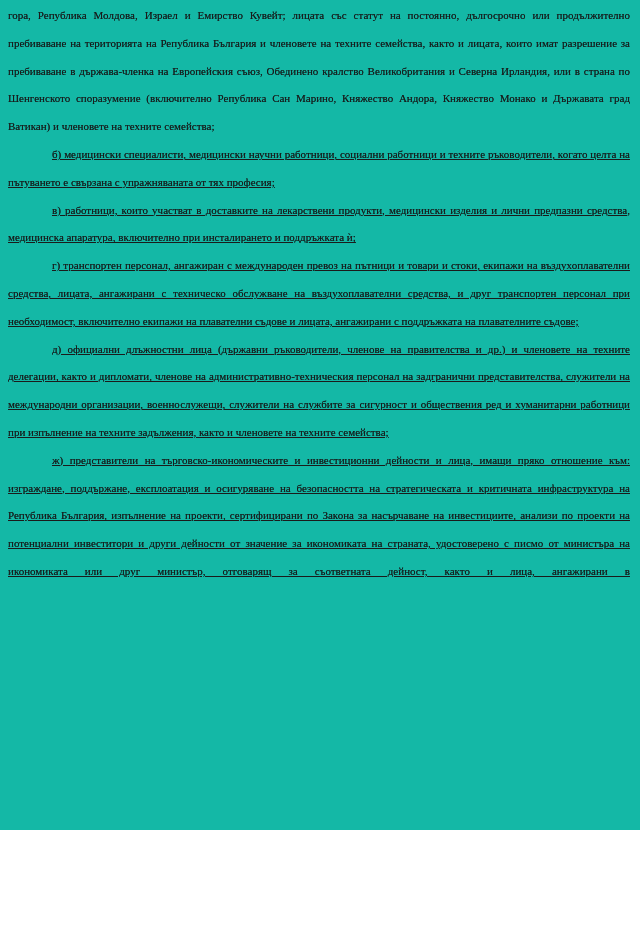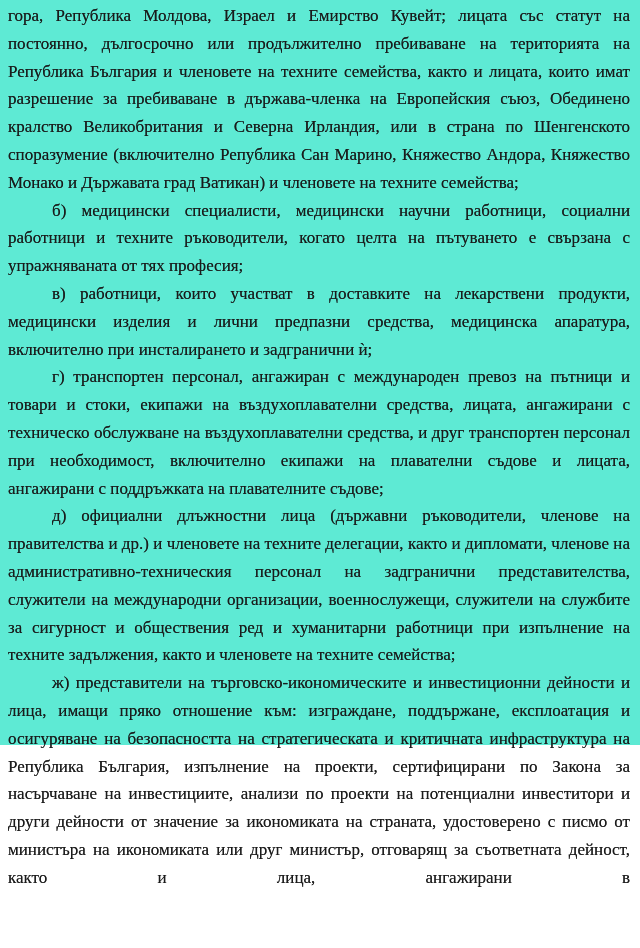--- a/index.html
+++ b/index.html
@@ -8,46 +8,47 @@
     background: #ffffff;
   }
   body {
     width: 640px;
     height: 948px;
     overflow: hidden;
   }
   .page {
     box-sizing: border-box;
     width: 640px;
-    height: 745px;
+    height: 830px;
     padding: 2px 10px 0 8px;
-    background: #5eead4;
+    background: #14b8a6;
     color: #1b1b1b;
     font-family: "Liberation Serif", "DejaVu Serif", serif;
-    font-size: 17px;
+    font-size: 11px;
     line-height: 27.8px;
     text-align: justify;
     
     text-shadow: 0 0 0.5px rgba(0,0,0,0.65);
   }
   .page p {
     margin: 0;
     padding: 0;
   }
   .page p.indent {
     text-indent: 44px;
+    text-decoration: underline;
   }
   
   .page p.justify-last {
     text-align-last: justify;
   }
 </style>
 </head>
 <body>
 
 <div class="page">
   <p>гора, Република Молдова, Израел и Емирство Кувейт; лицата със статут на постоянно, дългосрочно или продължително пребиваване на територията на Република България и членовете на техните семейства, както и лицата, които имат разрешение за пребиваване в държава-членка на Европейския съюз, Обединено кралство Великобритания и Северна Ирландия, или в страна по Шенгенското споразумение (включително Република Сан Марино, Княжество Андора, Княжество Монако и Държавата град Ватикан) и членовете на техните семейства;</p>
   <p class="indent">б) медицински специалисти, медицински научни работници, социални работници и техните ръководители, когато целта на пътуването е свързана с упражняваната от тях професия;</p>
-  <p class="indent">в) работници, които участват в доставките на лекарствени продукти, медицински изделия и лични предпазни средства, медицинска апаратура, включително при инсталирането и задгранични ѝ;</p>
+  <p class="indent">в) работници, които участват в доставките на лекарствени продукти, медицински изделия и лични предпазни средства, медицинска апаратура, включително при инсталирането и поддръжката ѝ;</p>
   <p class="indent">г) транспортен персонал, ангажиран с международен превоз на пътници и товари и стоки, екипажи на въздухоплавателни средства, лицата, ангажирани с техническо обслужване на въздухоплавателни средства, и друг транспортен персонал при необходимост, включително екипажи на плавателни съдове и лицата, ангажирани с поддръжката на плавателните съдове;</p>
   <p class="indent">д) официални длъжностни лица (държавни ръководители, членове на правителства и др.) и членовете на техните делегации, както и дипломати, членове на административно-техническия персонал на задгранични представителства, служители на международни организации, военнослужещи, служители на службите за сигурност и обществения ред и хуманитарни работници при изпълнение на техните задължения, както и членовете на техните семейства;</p>
   <p class="indent justify-last">ж) представители на търговско-икономическите и инвестиционни дейности и лица, имащи пряко отношение към: изграждане, поддържане, експлоатация и осигуряване на безопасността на стратегическата и критичната инфраструктура на Република България, изпълнение на проекти, сертифицирани по Закона за насърчаване на инвестициите, анализи по проекти на потенциални инвеститори и други дейности от значение за икономиката на страната, удостоверено с писмо от министъра на икономиката или друг министър, отговарящ за съответната дейност, както и лица, ангажирани в</p>
 </div>
 
 </body></html>

